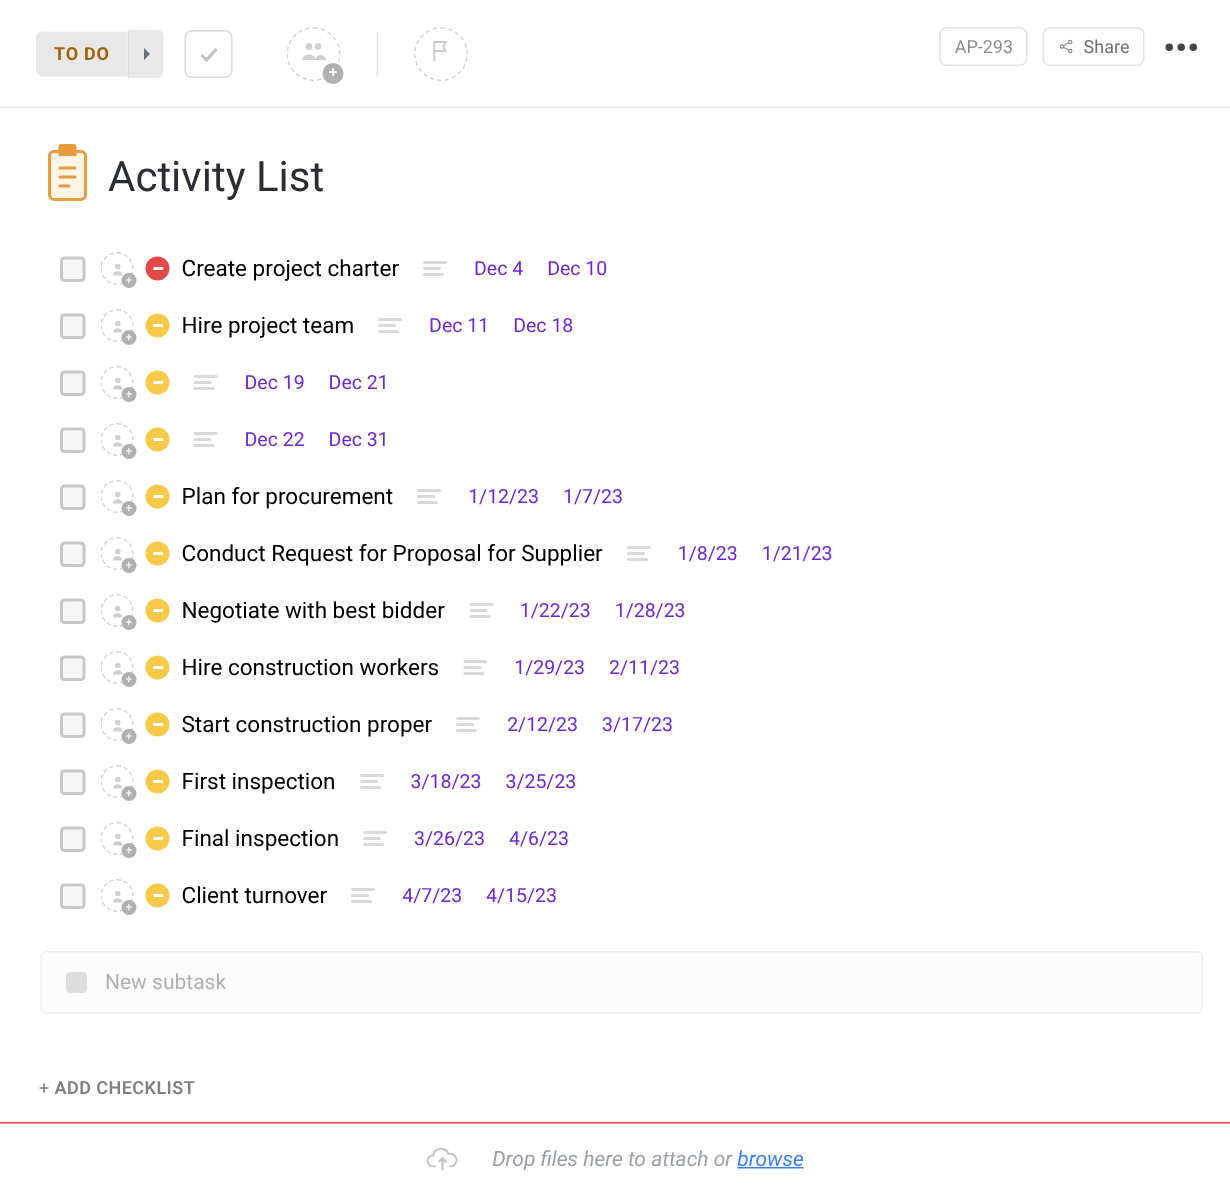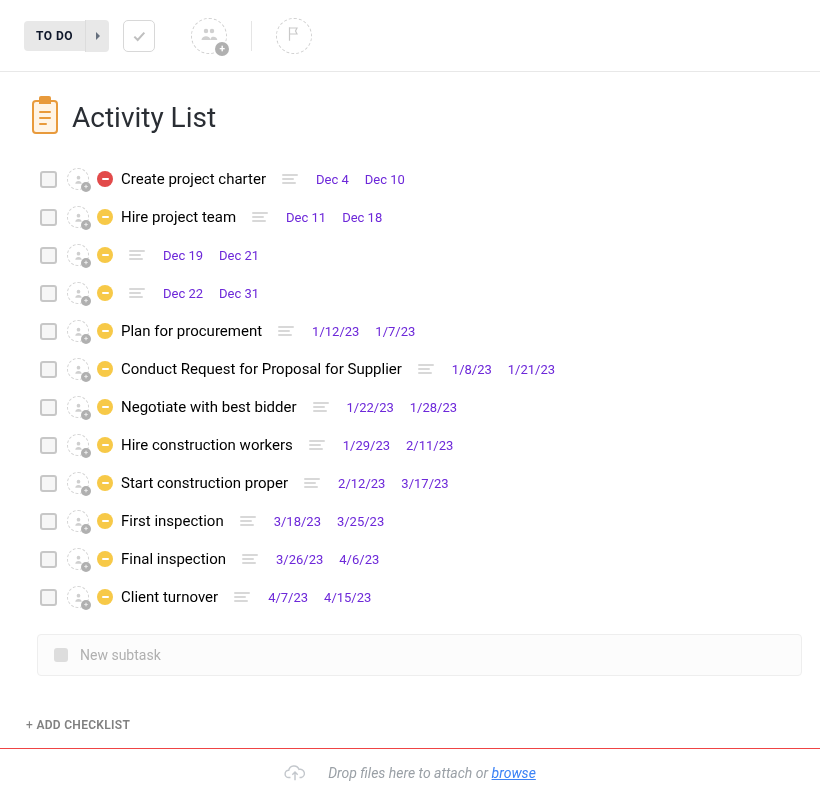--- a/index.html
+++ b/index.html
@@ -1,21 +1,21 @@
 <!DOCTYPE html>
 <html><head>
 <meta charset="utf-8">
 <style>
   * { box-sizing: border-box; }
   html, body { margin:0; padding:0; font-family: -apple-system, "Segoe UI", Roboto, Arial, sans-serif; color:#333; background:#fff; }
   .app { width:820px; height:796px; background:#fff; position:relative; overflow:hidden;}
   .topbar { height:72px; border-bottom:1px solid #e8e8e8; display:flex; align-items:flex-start; justify-content:space-between; padding:18px 18px 0 24px; }
   .tb-left { display:flex; align-items:center; gap:8px; }
   .status-btn { display:flex; align-items:center; }
-  .status-main { background:#e8e8e8; color:#0f172a; font-size:12px; font-weight:700; letter-spacing:.5px; padding:8px 12px; border-top-left-radius:4px; border-bottom-left-radius:4px; }
+  .status-main { background:#e8e8e8; color:#a16207; font-size:12px; font-weight:700; letter-spacing:.5px; padding:8px 12px; border-top-left-radius:4px; border-bottom-left-radius:4px; }
   .status-caret { background:#e8e8e8; width:24px; height:32px; border-top-right-radius:4px; border-bottom-right-radius:4px; display:flex; align-items:center; justify-content:center; border-left:1px solid #dcdcdc; }
   .status-caret svg { width:10px; height:10px; fill:#656f7d;}
   .check-btn { width:32px; height:32px; border:1px solid #d8d8d8; border-radius:5px; display:flex; align-items:center; justify-content:center; margin-left:6px; }
   .check-btn svg { width:16px; height:16px; stroke:#bfbfbf; fill:none; stroke-width:3; }
   .dashed-circle { width:36px; height:36px; border:1.5px dashed #d0d0d0; border-radius:50%; display:flex; align-items:center; justify-content:center; position:relative; }
   .people-ic svg { width:18px; height:18px; fill:#d0d0d0; }
   .people-plus { position:absolute; right:-3px; bottom:-3px; width:14px; height:14px; border-radius:50%; background:#b0b0b0; display:flex; align-items:center; justify-content:center; color:#fff; font-size:10px; font-weight:700; line-height:1;}
   .vline { width:1px; height:30px; background:#e5e5e5; margin:0 10px;}
   .flag-ic svg { width:18px; height:18px; stroke:#c9c9c9; fill:none; stroke-width:1.6;}
   .tb-right { display:flex; align-items:center; gap:10px; }
@@ -38,21 +38,21 @@
   .assign svg { width:11px; height:11px; fill:#cfcfcf;}
   .assign .mini { position:absolute; right:-3px; bottom:-3px; width:10px; height:10px; background:#b0b0b0; border-radius:50%; color:#fff; font-size:8px; display:flex; align-items:center; justify-content:center; line-height:1;}
   .pri { width:16px; height:16px; border-radius:50%; display:flex; align-items:center; justify-content:center; flex:0 0 auto;}
   .pri.red { background:#e24a4a;} .pri.yel{ background:#f7c948;}
   .pri span { width:7px; height:2.2px; background:#fff; border-radius:1px;}
   .name { font-size:15px; color:#000000; flex:0 0 auto; }
   .desc { width:18px; height:14px; flex:0 0 auto; margin-left:8px; position:relative;}
   .desc span { position:absolute; left:0; height:2px; background:#d8d8d8; border-radius:1px;}
   .desc .d1{top:2px; width:16px;} .desc .d2{top:6px; width:12px;} .desc .d3{top:10px; width:14px;}
   .date { font-size:13px; color:#6d28d9; flex:0 0 auto; margin-left:8px;}
-  .newtask { margin-top:18px; margin-left:11px; margin-right:0; border:1px solid #eee; background:#fcfcfc; border-radius:4px; height:42px; display:flex; align-items:center; gap:12px; padding:0 16px;}
+  .newtask { margin-top:18px; margin-left:1px; margin-right:0; border:1px solid #eee; background:#fcfcfc; border-radius:4px; height:42px; display:flex; align-items:center; gap:12px; padding:0 16px;}
   .newtask .sq { width:14px; height:14px; border-radius:3px; background:#ddd;}
   .newtask .ph { color:#b0b0b0; font-size:14px; }
   .addcl { margin-top:42px; margin-left:0; color:#808080; font-size:12px; font-weight:600; letter-spacing:.3px;}
   .addcl::before{ content:"+ "; font-weight:400; color:#808080;}
   .dropzone { position:absolute; bottom:0; left:0; right:0; height:48px; border-top:1px solid #ef4444; display:flex; align-items:center; justify-content:center; gap:22px; color:#9aa0a6; font-style:italic; font-size:14px; background:#fff;}
   .dropzone svg { width:22px; height:18px; stroke:#c3c7cc; fill:none; stroke-width:1.6;}
   .dropzone a { color:#3b82f6; font-style:italic; text-decoration:underline; }
   .tb-left-extra { display:flex; align-items:center; gap:14px; margin-left:28px;}
 </style>
 </head>
@@ -86,20 +86,37 @@
         <div class="vline"></div>
         <div class="dashed-circle">
           <span class="flag-ic">
             <svg viewBox="0 0 24 24">
                 <path d="M6 3v18M6 4h10l-2 4 2 4H6"></path>
               </svg>
           </span>
         </div>
       </div>
     </div>
+    <div class="tb-right">
+      <div class="ticket">AP-293</div>
+      <div class="share">
+        <svg viewBox="0 0 24 24">
+            <circle cx="6" cy="12" r="2.2"></circle>
+            <circle cx="17" cy="6" r="2.2"></circle>
+            <circle cx="17" cy="18" r="2.2"></circle>
+            <path d="M8 11L15 7M8 13L15 17"></path>
+          </svg>
+        <span>Share</span>
+      </div>
+      <div class="dots">
+          <span></span>
+          <span></span>
+          <span></span>
+        </div>
+    </div>
   </div>
 
   <div class="main">
     <div class="title-row">
       <div class="clipboard">
         <span class="ln l1"></span>
           <span class="ln l2"></span>
           <span class="ln l3"></span>
       </div>
       <div class="title">Activity List</div>

